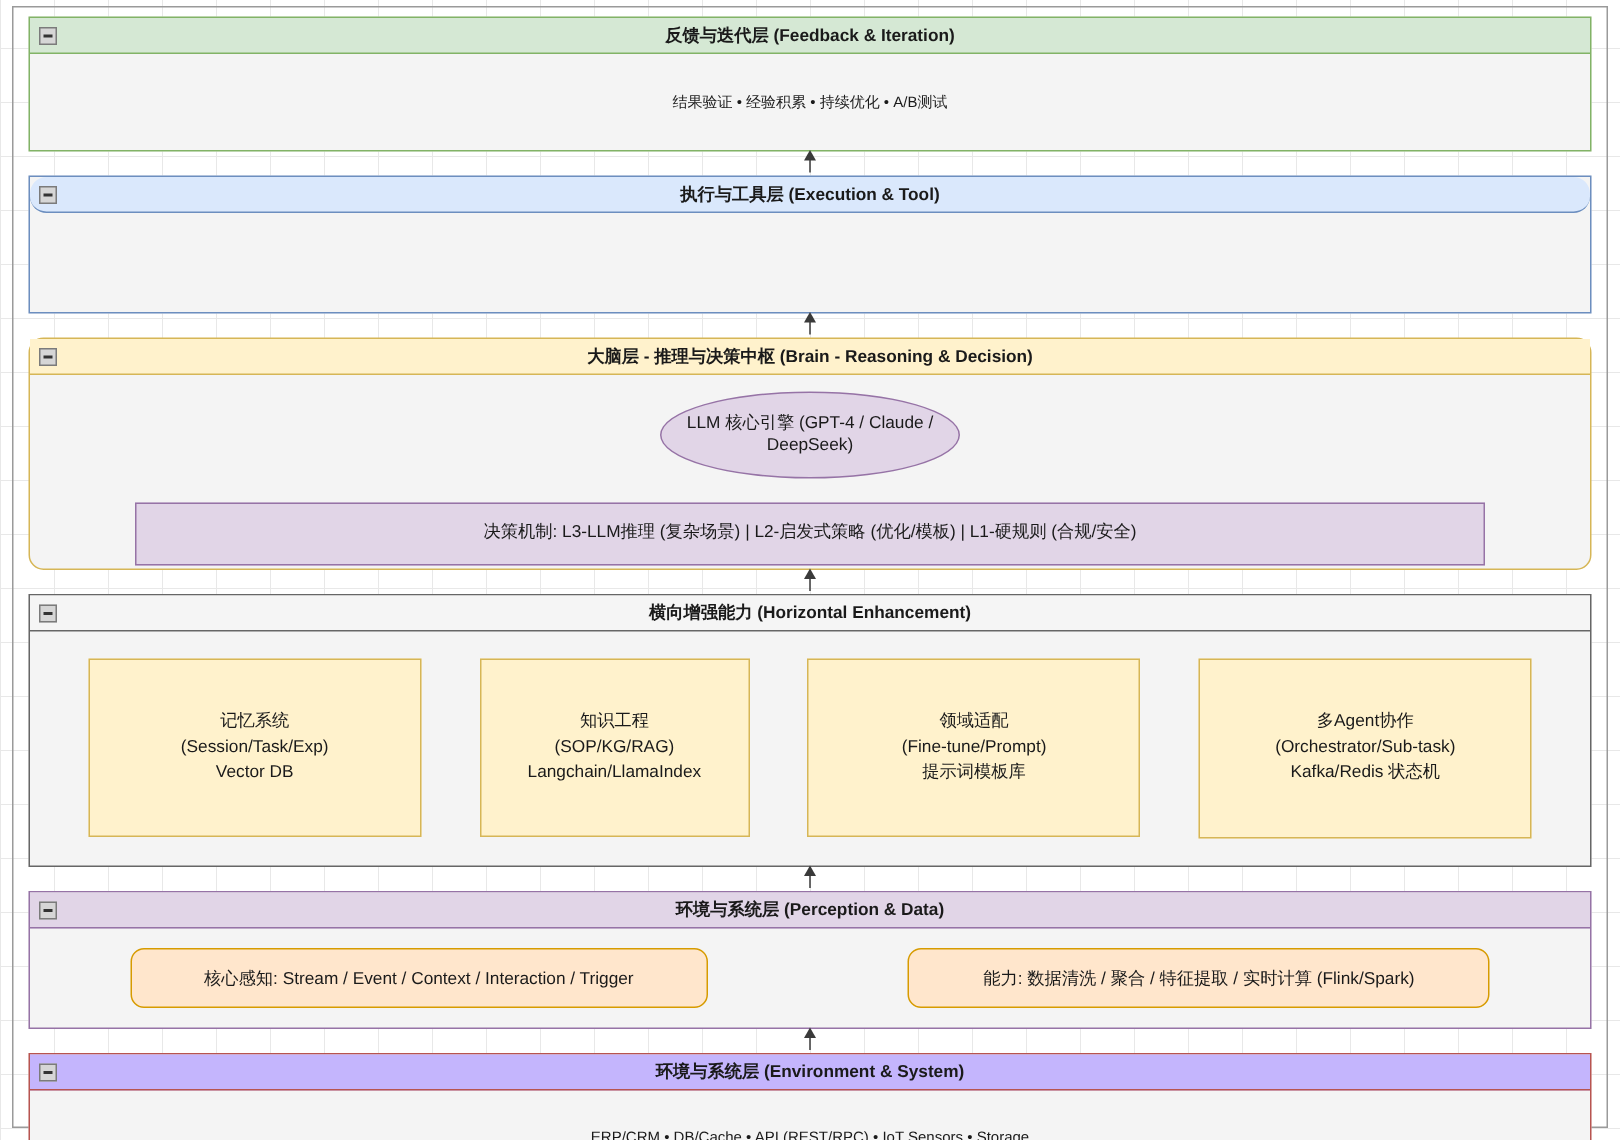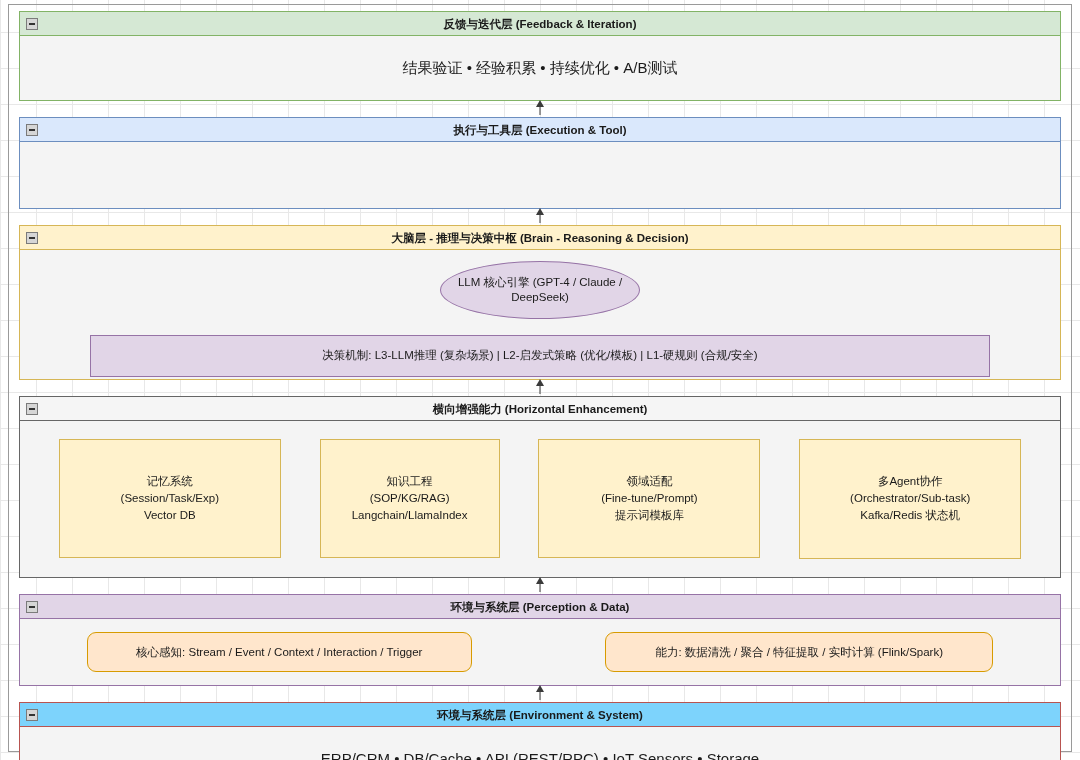--- a/index.html
+++ b/index.html
@@ -84,34 +84,34 @@
   .layer-body {
     display: flex;
     align-items: center;
     justify-content: center;
     position: relative;
   }
 
   
   .c-green  .layer-title { background: #d5e8d4; border-bottom-color: #82b366; }
   .c-green  { border-color: #82b366; }
-  .c-blue   .layer-title { background: #dae8fc; border-bottom-color: #6c8ebf; }
+  .c-blue   .layer-title { background: #dae8fc; border-bottom-color: #6c8ebf; border-radius: 11px; }
   .c-blue   { border-color: #6c8ebf; }
   .c-yellow .layer-title { background: #fff2cc; border-bottom-color: #d6b656; }
-  .c-yellow { border-color: #d6b656; }
+  .c-yellow { border-color: #d6b656; border-radius: 10px; }
   .c-gray   .layer-title { background: #f5f5f5; border-bottom-color: #666666; }
   .c-gray   { border-color: #666666; }
   .c-purple .layer-title { background: #e1d5e7; border-bottom-color: #9673a6; }
   .c-purple { border-color: #9673a6; }
-  .c-red    .layer-title { background: #7dd3fc; border-bottom-color: #b85450; }
+  .c-red    .layer-title { background: #c4b5fd; border-bottom-color: #b85450; }
   .c-red    { border-color: #b85450; }
 
   
   .plain-text {
-    font-size: 15px;
+    font-size: 10px;
     color: #1a1a1a;
     text-align: center;
     width: 100%;
   }
 
   
   .node {
     font-size: 11.5px;
     color: #1a1a1a;
     text-align: center;

